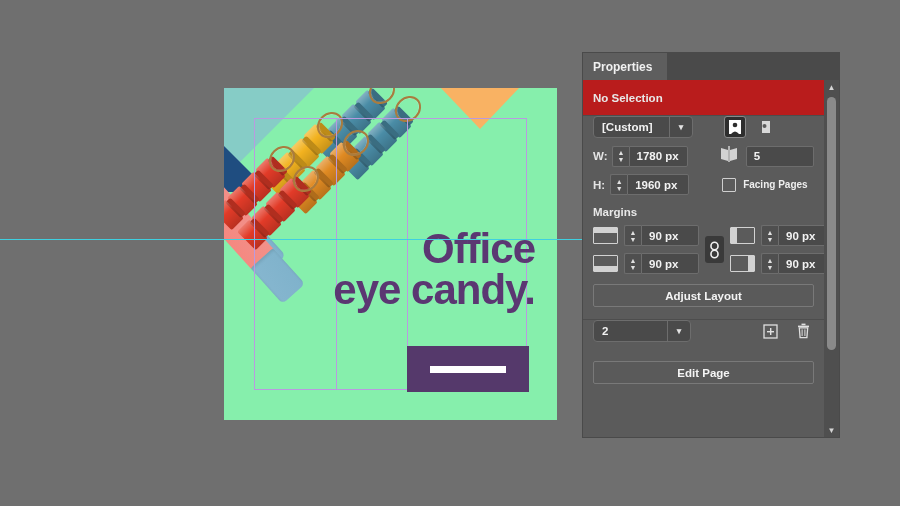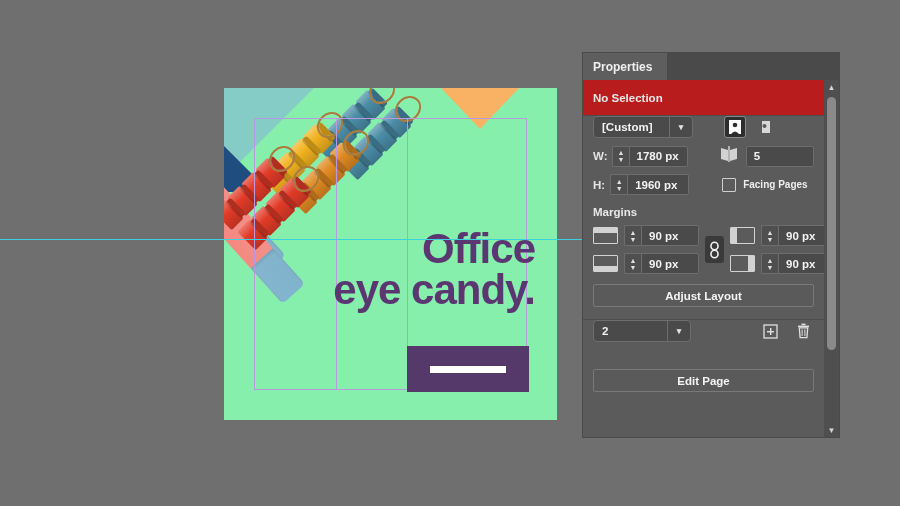--- a/index.html
+++ b/index.html
@@ -494,21 +494,21 @@
           <svg width="15" height="16" viewBox="0 0 15 16">
             <rect x="2" y="2.6" width="11" height="1.6" fill="#e0e0e0"></rect>
             <rect x="5.5" y="0.6" width="4" height="1.6" fill="#e0e0e0"></rect>
             <path d="M3.3 4.8 h8.4 l-0.8 9.8 h-6.8 z" fill="none" stroke="#e0e0e0" stroke-width="1.3"></path>
             <rect x="5.6" y="6.4" width="1" height="6.6" fill="#e0e0e0"></rect>
             <rect x="8.4" y="6.4" width="1" height="6.6" fill="#e0e0e0"></rect>
           </svg>
         </div>
       </div>
 
-      <div class="btnwide" style="margin-top:20px">Edit Page</div>
+      <div class="btnwide" style="margin-top:12px">Edit Page</div>
     </div>
 
     <div id="scrollbar">
       <div class="arrow up">▲</div>
       <div id="scroll-thumb"></div>
       <div class="arrow down">▼</div>
     </div>
   </div>
 </div>
 

